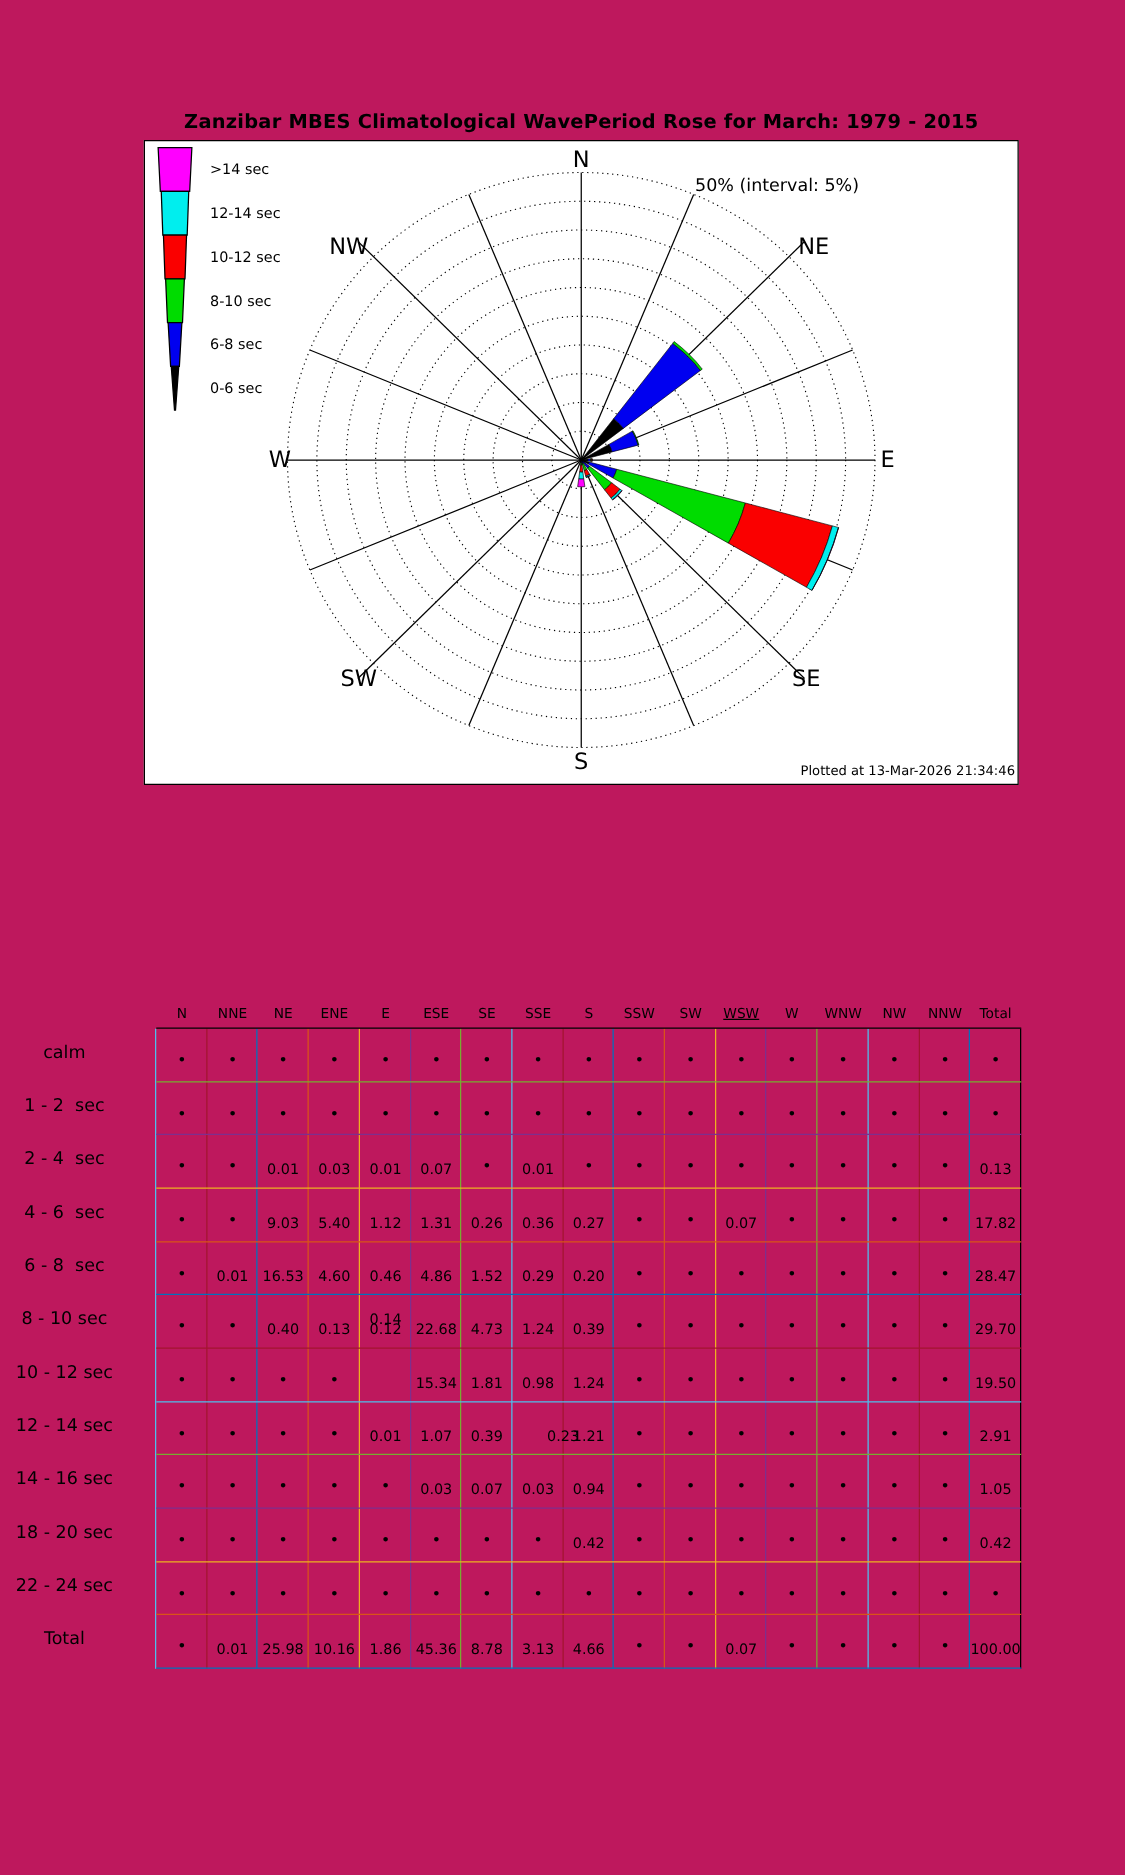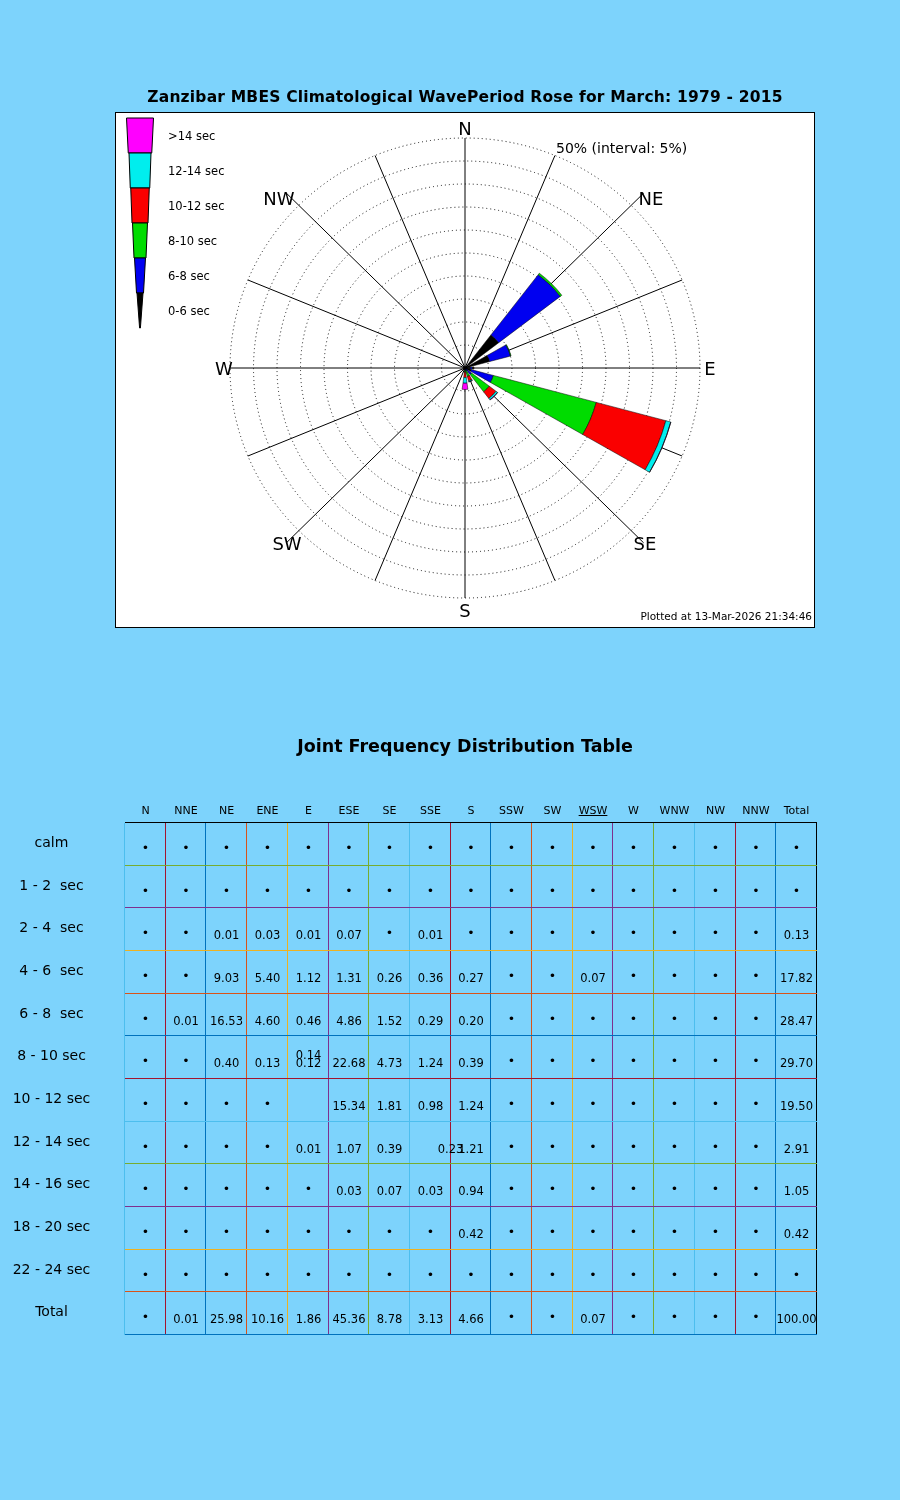--- a/index.html
+++ b/index.html
@@ -1,16 +1,16 @@
 <!DOCTYPE html>
 <html><head>
 <meta charset="utf-8">
 <style>
   html,body{margin:0;padding:0;background:#fff;}
-  .page{position:relative;width:900px;height:1500px;background:#7dd3fc;
+  .page{position:relative;width:900px;height:1500px;background:#be185d;
         font-family:"DejaVu Sans", sans-serif;color:#000;overflow:hidden;}
   .rose-title{position:absolute;left:30px;top:88px;width:870px;text-align:center;
         font-size:15.5px;font-weight:bold;letter-spacing:0.2px;}
   .rose-box{position:absolute;left:115px;top:112px;width:698px;height:514px;
         border:1px solid #000;background:#fff;}
   .jfd-heading{position:absolute;left:30px;top:736px;width:870px;text-align:center;
         font-size:17.5px;font-weight:bold;}
   .tbl-line{position:absolute;}
   .tbl-colhead{position:absolute;text-align:center;font-size:11px;}
   .tbl-rowlabel{position:absolute;left:0;width:103px;text-align:center;
@@ -107,21 +107,20 @@
           <text x="52" y="92.5" dominant-baseline="central" font-size="11.5">10-12 sec</text>
           <polygon points="16.5,110 31.5,110 30,145 18,145" fill="#00DC00" stroke="#000" stroke-width="1"></polygon>
           <text x="52" y="127.5" dominant-baseline="central" font-size="11.5">8-10 sec</text>
           <polygon points="18.5,145 29.5,145 27.5,180 20.5,180" fill="#0000F0" stroke="#000" stroke-width="1"></polygon>
           <text x="52" y="162.5" dominant-baseline="central" font-size="11.5">6-8 sec</text>
           <polygon points="21,180 27,180 24.4,215 23.6,215" fill="#000000" stroke="#000" stroke-width="1"></polygon>
           <text x="52" y="197.5" dominant-baseline="central" font-size="11.5">0-6 sec</text>
         </g>
       </svg>
   </div>
-  <div class="jfd-heading">Joint Frequency Distribution Table</div>
   <div id="jfd-table">
       <div class="tbl-line" style="left: 124px; top: 823px; width: 1px; height: 512px; background: rgb(77, 190, 238);"></div>
       <div class="tbl-line" style="left: 165px; top: 823px; width: 1px; height: 512px; background: rgb(162, 20, 47);"></div>
       <div class="tbl-line" style="left: 205px; top: 823px; width: 1px; height: 512px; background: rgb(0, 114, 189);"></div>
       <div class="tbl-line" style="left: 246px; top: 823px; width: 1px; height: 512px; background: rgb(217, 83, 25);"></div>
       <div class="tbl-line" style="left: 287px; top: 823px; width: 1px; height: 512px; background: rgb(237, 177, 32);"></div>
       <div class="tbl-line" style="left: 328px; top: 823px; width: 1px; height: 512px; background: rgb(126, 47, 142);"></div>
       <div class="tbl-line" style="left: 368px; top: 823px; width: 1px; height: 512px; background: rgb(119, 172, 48);"></div>
       <div class="tbl-line" style="left: 409px; top: 823px; width: 1px; height: 512px; background: rgb(77, 190, 238);"></div>
       <div class="tbl-line" style="left: 450px; top: 823px; width: 1px; height: 512px; background: rgb(162, 20, 47);"></div>

